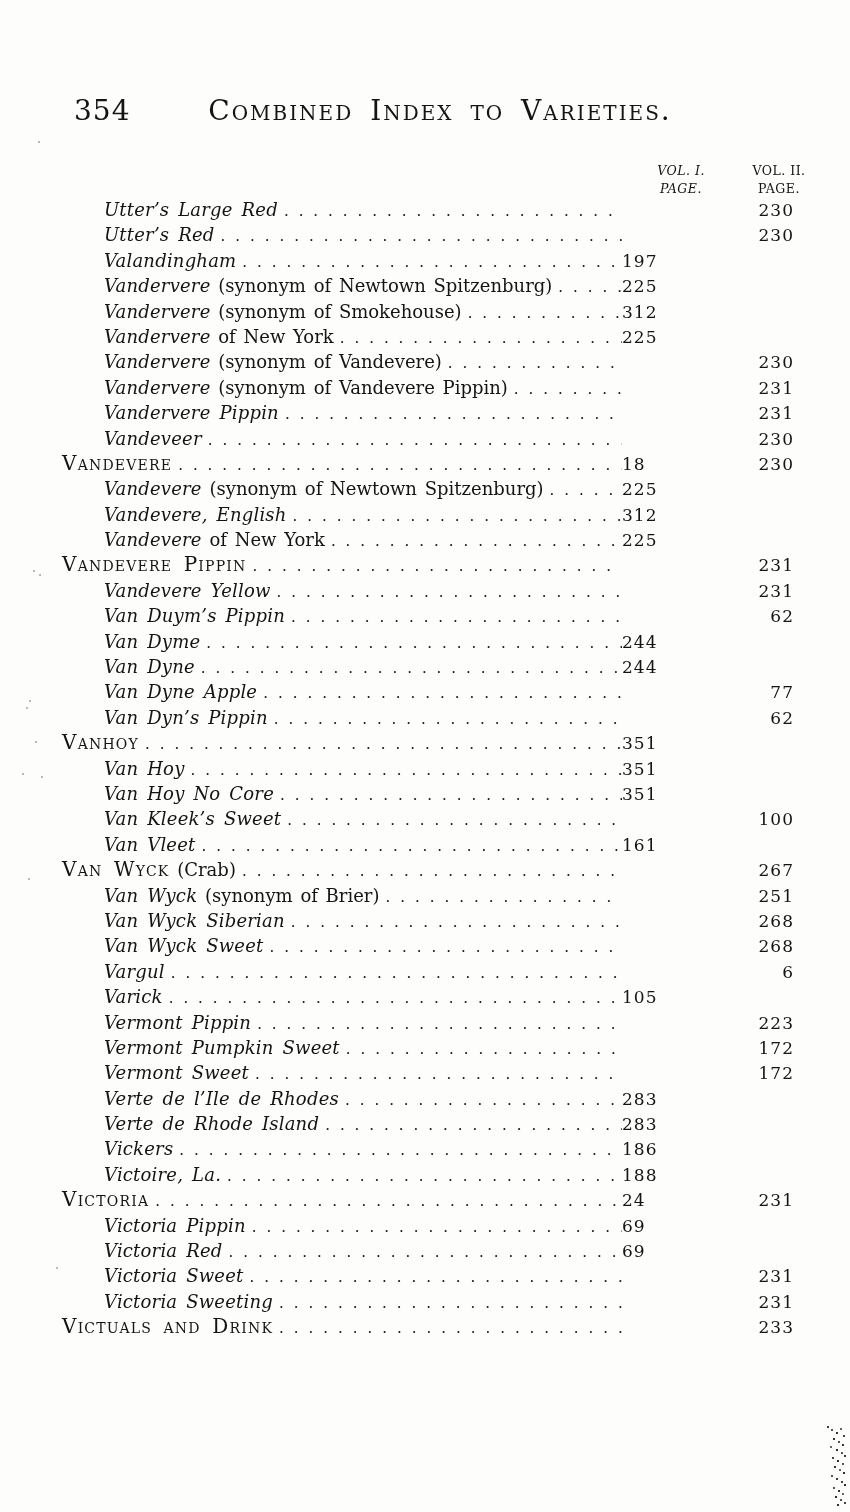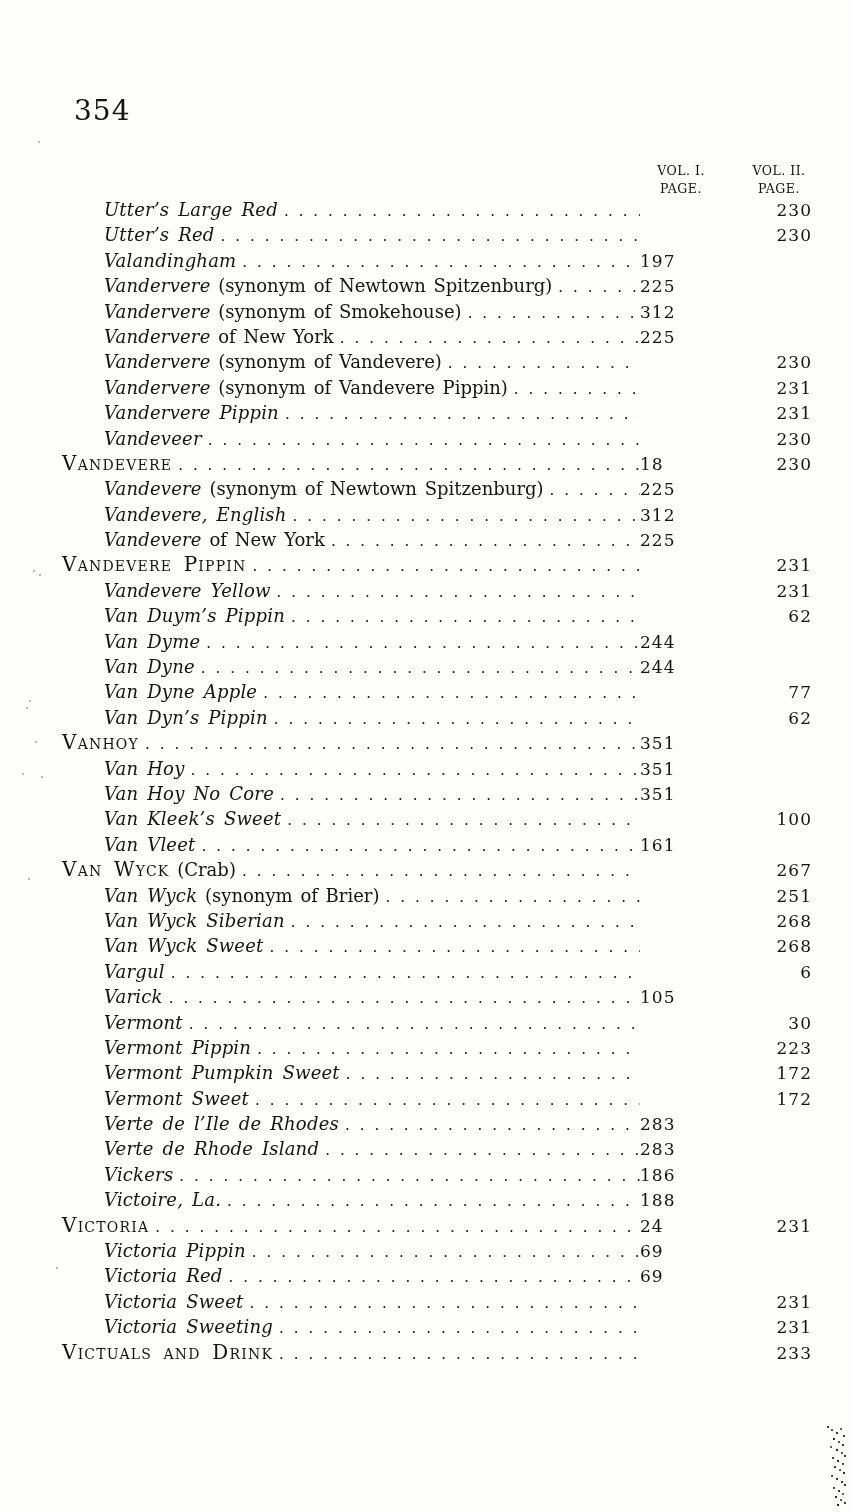--- a/index.html
+++ b/index.html
@@ -8,27 +8,27 @@
   .page{position:relative;width:850px;height:1155px;}
 
   
   .page-num{position:absolute;left:74px;top:94px;font-size:28px;letter-spacing:1px;}
   .page-title{position:absolute;left:30px;right:0;top:94px;text-align:center;
       font-size:28px;font-variant:small-caps;letter-spacing:2px;word-spacing:6px;}
 
   
   .colhead{position:absolute;top:162px;width:74px;text-align:center;
       font-size:12.5px;line-height:18px;letter-spacing:0.5px;}
-  .colhead.one{left:644px;}
+  .colhead.one{left:644px;font-style:italic;}
   .colhead.two{left:742px;}
 
   
   .entries{position:absolute;top:197px;left:0;right:0;}
   .row{display:flex;align-items:baseline;height:25.4px;line-height:25.4px;
-       padding-left:104px;padding-right:38px;}
+       padding-left:104px;padding-right:56px;}
   .row.caps{padding-left:62px;}
   .ename{font-style:italic;font-size:18px;word-spacing:3px;letter-spacing:0.2px;white-space:pre;}
   .row.caps .ename{font-style:normal;font-variant:small-caps;font-size:20px;
        letter-spacing:1.2px;word-spacing:4px;}
   .erest{font-style:normal;font-size:18px;word-spacing:2px;white-space:pre;}
   .leader{flex:1 1 auto;overflow:hidden;white-space:nowrap;font-style:normal;
        font-variant:normal;}
   .leader::after{content:". . . . . . . . . . . . . . . . . . . . . . . . . . . . . . . . . . . . . . . . . . . . . . . . . . . . . . . . . . . . . . . . . . . . . . . . . . . . . . . . . . . .";
        font-size:15px;letter-spacing:2.6px;padding-left:6px;color:#161616;}
   .v1{flex:0 0 60px;font-size:17px;letter-spacing:1px;white-space:nowrap;}
@@ -44,20 +44,21 @@
        16px 46px 0 #303030,4px 49px 0 #555,9px 52px 0 #3c3c3c,14px 55px 0 #444,
        17px 58px 0 #2f2f2f,6px 61px 0 #555,11px 64px 0 #383838,15px 67px 0 #666,
        8px 70px 0 #2c2c2c,13px 73px 0 #555,17px 76px 0 #444,10px 78px 0 #333;}
 </style>
 </head>
 <body>
 
 <div class="page">
 
   <span class="page-num">354</span>
+  <span class="page-title">Combined Index to Varieties.</span>
 
   <div class="colhead one">
     <div>VOL. I.</div>
     <div>PAGE.</div>
   </div>
   <div class="colhead two">
     <div>VOL. II.</div>
     <div>PAGE.</div>
   </div>
 
@@ -278,27 +279,20 @@
         <span class="leader"></span>
         <span class="v1"></span>
         <span class="v2">6</span>
       </div>
       <div class="row">
         <span class="ename">Varick</span>
         <span class="erest"></span>
         <span class="leader"></span>
         <span class="v1">105</span>
         <span class="v2"></span>
-      </div>
-      <div class="row">
-        <span class="ename">Vermont</span>
-        <span class="erest"></span>
-        <span class="leader"></span>
-        <span class="v1"></span>
-        <span class="v2">30</span>
       </div>
       <div class="row">
         <span class="ename">Vermont Pippin</span>
         <span class="erest"></span>
         <span class="leader"></span>
         <span class="v1"></span>
         <span class="v2">223</span>
       </div>
       <div class="row">
         <span class="ename">Vermont Pumpkin Sweet</span>

